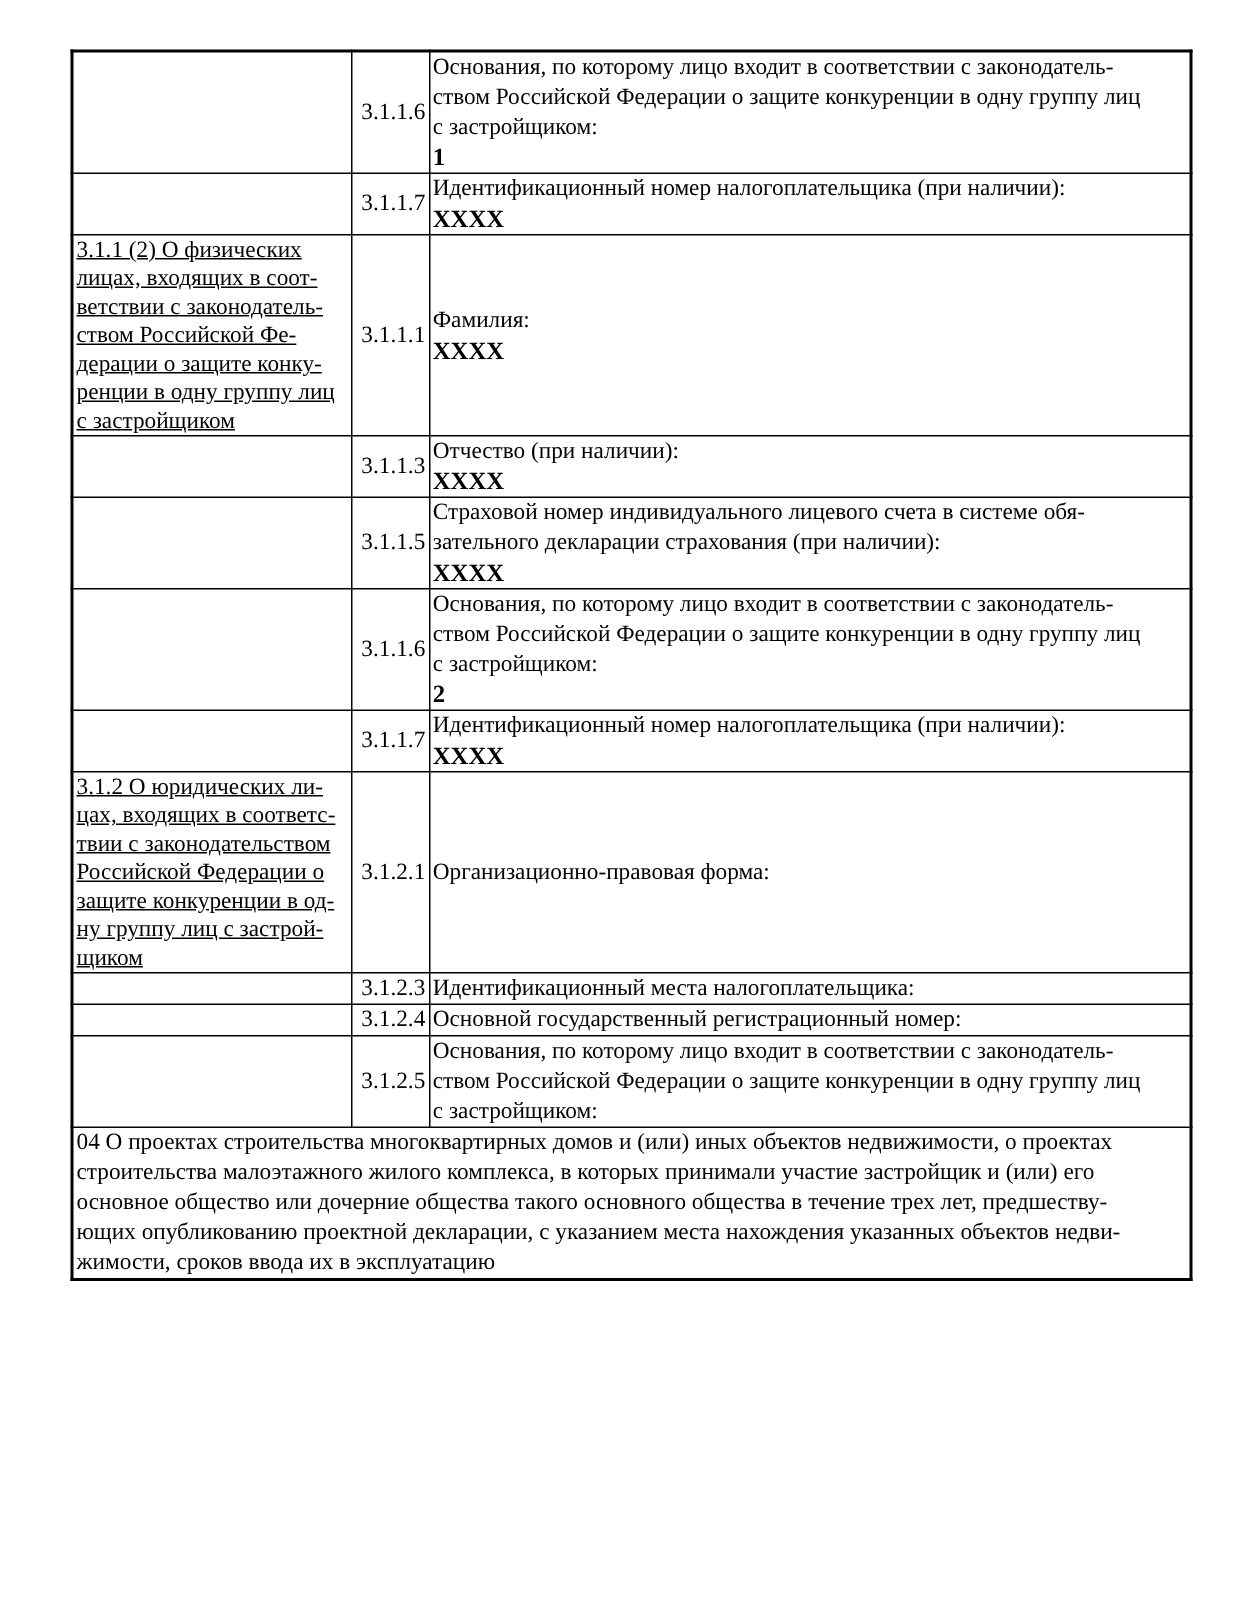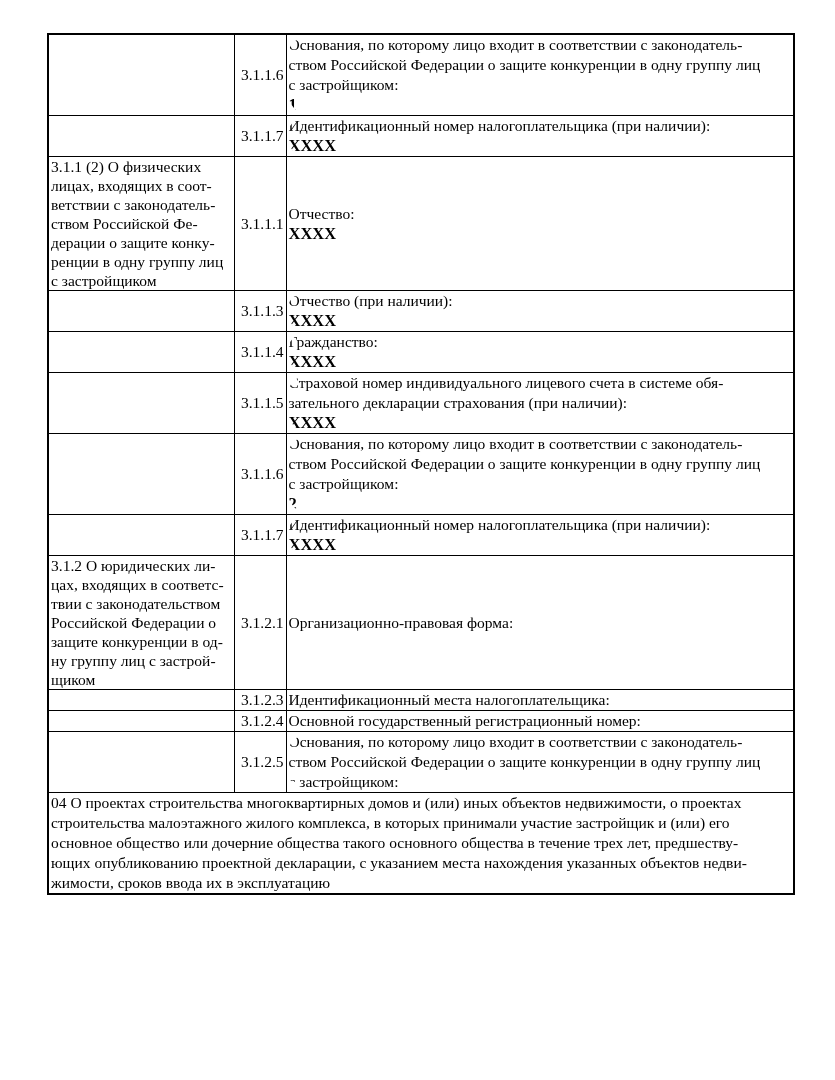--- a/index.html
+++ b/index.html
@@ -33,30 +33,30 @@
     vertical-align: middle;
     overflow: hidden;
   }
   td.c-left {
     vertical-align: top;
     line-height: 19px;
     padding: 0 2px 0 2px;
   }
   td.c-left .topic {
     white-space: pre-line;
+    text-decoration: underline;
   }
   td.c-code {
     padding: 0 1px;
     white-space: nowrap;
     text-align: right;
   }
   td.c-content {
     line-height: 20px;
     padding: 1px 2px 1px 3px;
-    border-radius: 25px;
   }
   td.c-content .lbl {
     white-space: pre-line;
   }
   td.c-content .val {
     font-weight: bold;
     font-size: 16.5px;
   }
   td.c-content .val:empty {
     display: none;
@@ -114,51 +114,39 @@
 ветствии с законодатель-
 ством Российской Фе-
 дерации о защите конку-
 ренции в одну группу лиц
 с застройщиком</span>
     </td>
     <td class="c-code">
       <span>3.1.1.1</span>
     </td>
     <td class="c-content">
-      <div class="lbl">Отчество:</div>
+      <div class="lbl">Фамилия:</div>
       <div class="val">XXXX</div>
     </td>
   </tr>
 
 
   <tr>
     <td class="c-left">
       <span class="topic"></span>
     </td>
     <td class="c-code">
       <span>3.1.1.3</span>
     </td>
     <td class="c-content">
       <div class="lbl">Отчество (при наличии):</div>
       <div class="val">XXXX</div>
     </td>
   </tr>
 
-  <tr>
-    <td class="c-left">
-      <span class="topic"></span>
-    </td>
-    <td class="c-code">
-      <span>3.1.1.4</span>
-    </td>
-    <td class="c-content">
-      <div class="lbl">Гражданство:</div>
-      <div class="val">XXXX</div>
-    </td>
-  </tr>
 
   <tr>
     <td class="c-left">
       <span class="topic"></span>
     </td>
     <td class="c-code">
       <span>3.1.1.5</span>
     </td>
     <td class="c-content">
       <div class="lbl">Страховой номер индивидуального лицевого счета в системе обя-

